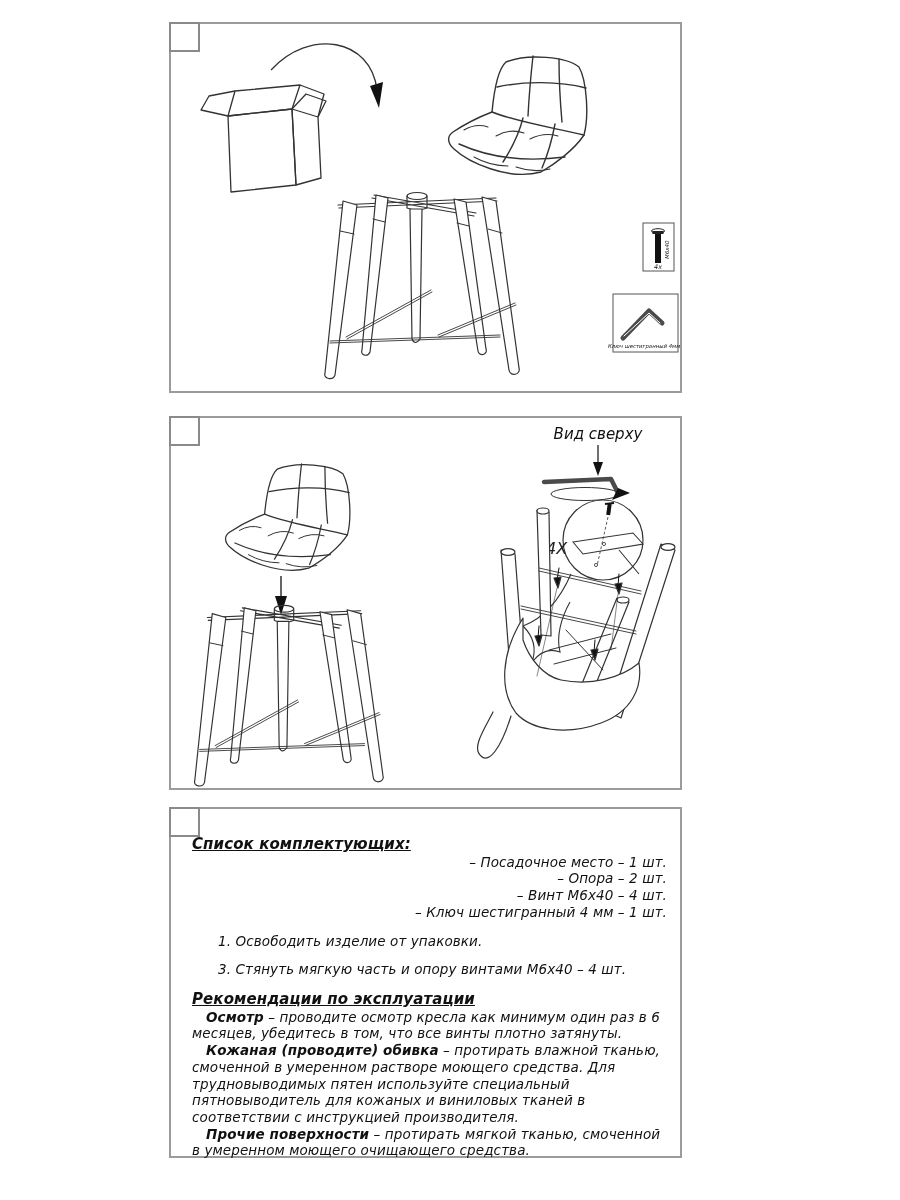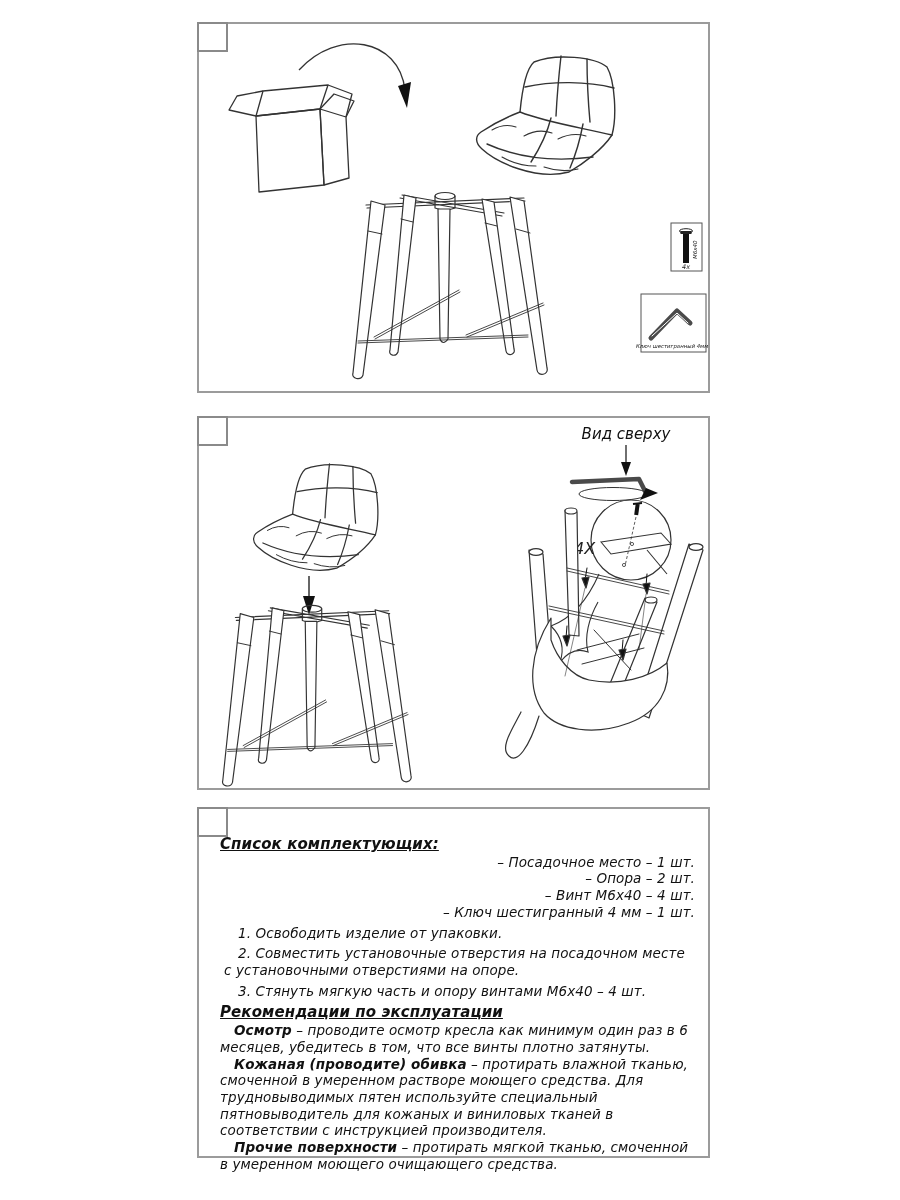--- a/index.html
+++ b/index.html
@@ -6,21 +6,21 @@
   body{
     position:relative;
     width:900px;height:1200px;
     background:#ffffff;
     font-family:"DejaVu Sans", sans-serif;
     color:#111;
     overflow:hidden;
   }
   .panel{
     position:absolute;
-    left:197px;
+    left:169px;
     width:509px;
     border:2px solid #9b9b9b;
     background:#fff;
   }
   .panel-1{top:22px;height:367px;}
   .panel-2{top:416px;height:370px;}
   .panel-3{top:807px;height:347px;}
   .corner-box{
     position:absolute;left:-2px;top:-2px;
     width:27px;height:26px;
@@ -35,21 +35,21 @@
     line-height:1.24;
     letter-spacing:0.1px;
   }
   .sec-title{
     margin:0;
     font-size:15px;
     font-weight:bold;
     text-decoration:underline;
   }
   .part-item{padding-left:14px;margin:0;text-align:right;}
-  .step-para{margin:4px;text-indent:14px;}
+  .step-para{margin:12px;text-indent:14px;}
   .care-para{margin:0;text-indent:14px;}
   .lead{font-weight:bold;}
 </style>
 </head>
 <body>
 
 <svg width="0" height="0" style="position:absolute" aria-hidden="true">
   <defs>
     <g id="seat-shape" fill="none" stroke="#333" stroke-width="1.4" stroke-linecap="round">
       <path d="M58,8 C80,-1 119,3 131,13 C139,27 141,63 136,81 C126,96 107,110 93,118 C60,127 20,108 6,95 C-1,89 -1,82 5,78 C17,70 31,63 44,58 C46,37 50,15 58,8 Z"></path>
@@ -197,21 +197,20 @@
   <div class="corner-box"></div>
   <div class="sheet-text">
 
     <p class="sec-title">Список комплектующих:</p>
     <p class="part-item">– Посадочное место – 1 шт.</p>
     <p class="part-item">– Опора – 2 шт.</p>
     <p class="part-item">– Винт М6х40 – 4 шт.</p>
     <p class="part-item">– Ключ шестигранный 4 мм – 1 шт.</p>
 
     <p class="step-para">1. Освободить изделие от упаковки.</p>
-    <p class="step-para">2. Совместить установочные отверстия на посадочном месте с установочными отверстиями на опоре.</p>
     <p class="step-para">3. Стянуть мягкую часть и опору винтами М6х40 – 4 шт.</p>
 
     <p class="sec-title">Рекомендации по эксплуатации</p>
     <p class="care-para"><span class="lead">Осмотр</span><span> – проводите осмотр кресла как минимум один раз в 6 месяцев, убедитесь в том, что все винты плотно затянуты.</span></p>
     <p class="care-para"><span class="lead">Кожаная (проводите) обивка</span><span> – протирать влажной тканью, смоченной в умеренном растворе моющего средства. Для трудновыводимых пятен используйте специальный пятновыводитель для кожаных и виниловых тканей в соответствии с инструкцией производителя.</span></p>
     <p class="care-para"><span class="lead">Прочие поверхности</span><span> – протирать мягкой тканью, смоченной в умеренном моющего очищающего средства.</span></p>
 
   </div>
 </div>
 

